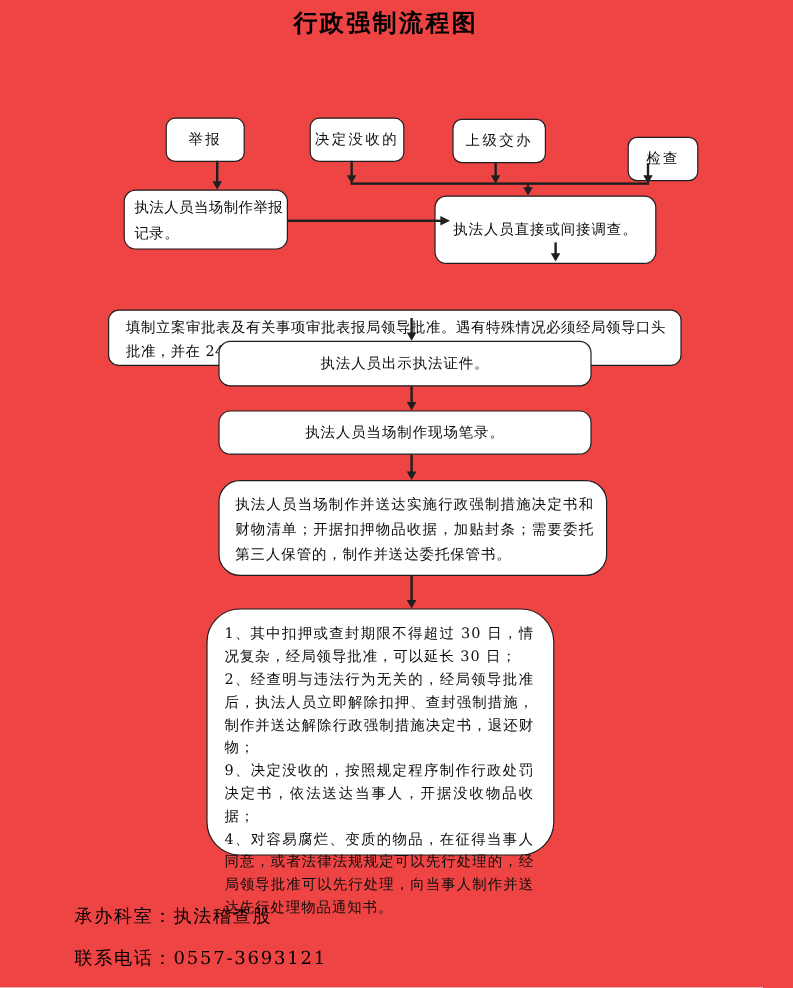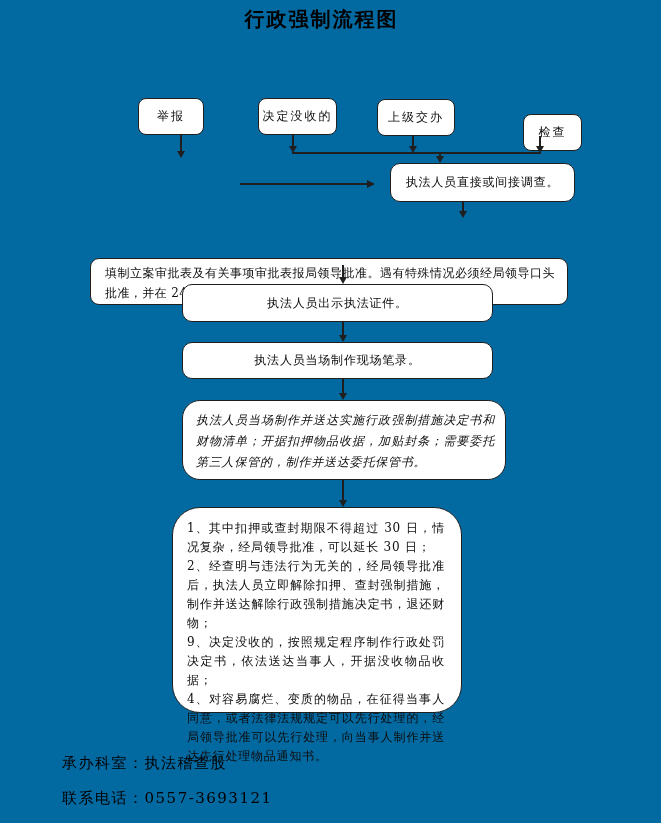--- a/index.html
+++ b/index.html
@@ -1,16 +1,16 @@
 <!DOCTYPE html>
 <html><head>
 <meta charset="utf-8">
 <style>
   html,body{margin:0;padding:0;background:#fff;}
-  .page{position:relative;width:661px;height:823px;background:#0369a1;overflow:hidden;
+  .page{position:relative;width:661px;height:823px;background:#ef4444;overflow:hidden;
         font-family:"DejaVu Serif","Liberation Serif",serif;color:#111;}
   .title{position:absolute;left:0;top:6px;width:643px;text-align:center;
          font-family:"DejaVu Sans","Liberation Sans",sans-serif;
          font-weight:700;font-size:20px;letter-spacing:2px;color:#000;}
   .box{position:absolute;box-sizing:border-box;border:1.5px solid #1f1f1f;background:#fff;
        font-size:12px;letter-spacing:0.8px;color:#0d0d0d;}
   .ctr{display:flex;align-items:center;justify-content:center;text-align:center;}
   .jst{text-align:justify;}
   .vline{position:absolute;width:1.5px;background:#1f1f1f;}
   .hline{position:absolute;height:1.5px;background:#1f1f1f;}
@@ -26,27 +26,28 @@
 
 <div class="page">
 
   <div class="title">行政强制流程图</div>
 
   <div class="box ctr" style="left:138px;top:98px;width:66px;height:37px;border-radius:8px;letter-spacing:2px;">举报</div>
   <div class="box ctr" style="left:258px;top:98px;width:79px;height:37px;border-radius:8px;letter-spacing:2px;">决定没收的</div>
   <div class="box ctr" style="left:377px;top:99px;width:78px;height:37px;border-radius:8px;letter-spacing:2px;">上级交办</div>
   <div class="box ctr" style="left:487px;top:114px;width:59px;height:37px;border-radius:8px;letter-spacing:2px;margin-left:36px;">检查</div>
 
-  <div class="box ctr" style="left:390px;top:163px;width:185px;height:39px;border-radius:10px;">执法人员直接或间接调查。</div>
+  <div class="box" style="left:103px;top:158px;width:137px;height:50px;border-radius:10px;padding:4px 1px 0 8px;letter-spacing:0.4px;line-height:21px;">执法人员当场制作举报记录。</div>
+  <div class="box ctr" style="left:362px;top:163px;width:185px;height:57px;border-radius:10px;">执法人员直接或间接调查。</div>
 
   <div class="box jst" style="left:90px;top:218px;width:478px;height:47px;border-radius:9px;padding:4px 12px 0 14px;letter-spacing:0.4px;line-height:20px;margin-top:40px;">填制立案审批表及有关事项审批表报局领导批准。遇有特殊情况必须经局领导口头批准，并在 24 小时内补办上述手续。</div>
 
   <div class="box ctr" style="left:182px;top:284px;width:311px;height:38px;border-radius:10px;">执法人员出示执法证件。</div>
   <div class="box ctr" style="left:182px;top:342px;width:311px;height:37px;border-radius:10px;">执法人员当场制作现场笔录。</div>
-  <div class="box jst" style="left:182px;top:400px;width:324px;height:80px;border-radius:18px;padding:9px 10px 0 13px;line-height:21px;font-style:italic;">执法人员当场制作并送达实施行政强制措施决定书和财物清单；开据扣押物品收据，加贴封条；需要委托第三人保管的，制作并送达委托保管书。</div>
+  <div class="box jst" style="left:182px;top:400px;width:324px;height:80px;border-radius:18px;padding:9px 10px 0 13px;line-height:21px;">执法人员当场制作并送达实施行政强制措施决定书和财物清单；开据扣押物品收据，加贴封条；需要委托第三人保管的，制作并送达委托保管书。</div>
 
   <div class="box jst rules" style="left:172px;top:507px;width:290px;height:206px;border-radius:28px;padding:11px 16px 0 14px;line-height:19px;">
     <p>1、其中扣押或查封期限不得超过 30 日，情况复杂，经局领导批准，可以延长 30 日；</p>
     <p>2、经查明与违法行为无关的，经局领导批准后，执法人员立即解除扣押、查封强制措施，制作并送达解除行政强制措施决定书，退还财物；</p>
     <p>9、决定没收的，按照规定程序制作行政处罚决定书，依法送达当事人，开据没收物品收据；</p>
     <p>4、对容易腐烂、变质的物品，在征得当事人同意，或者法律法规规定可以先行处理的，经局领导批准可以先行处理，向当事人制作并送达先行处理物品通知书。</p>
   </div>
 
   <div class="vline" style="left:180px;top:134px;height:18px;"></div>
   <div class="arr-d" style="left:177px;top:151px;"></div>

